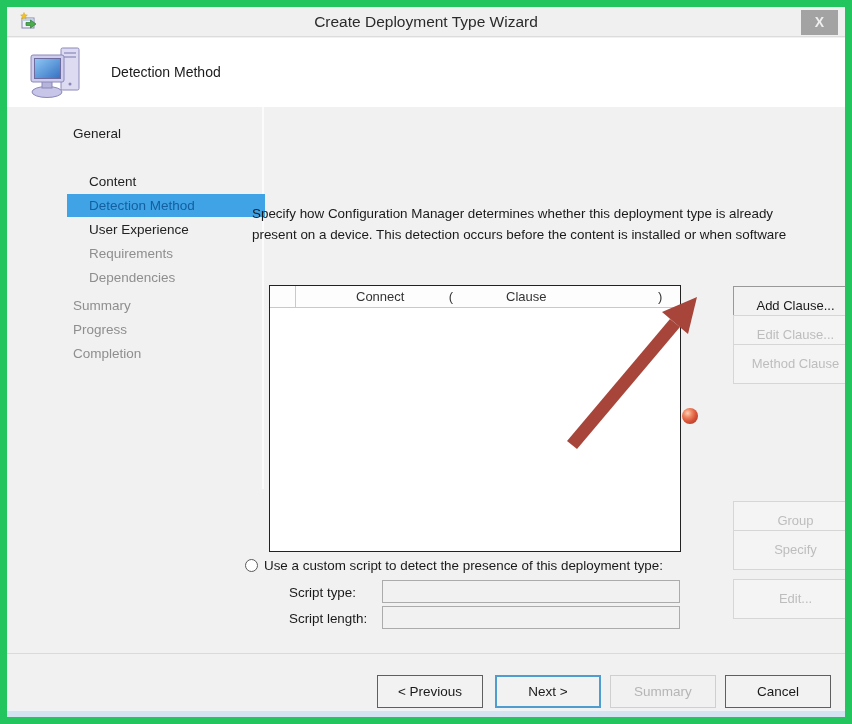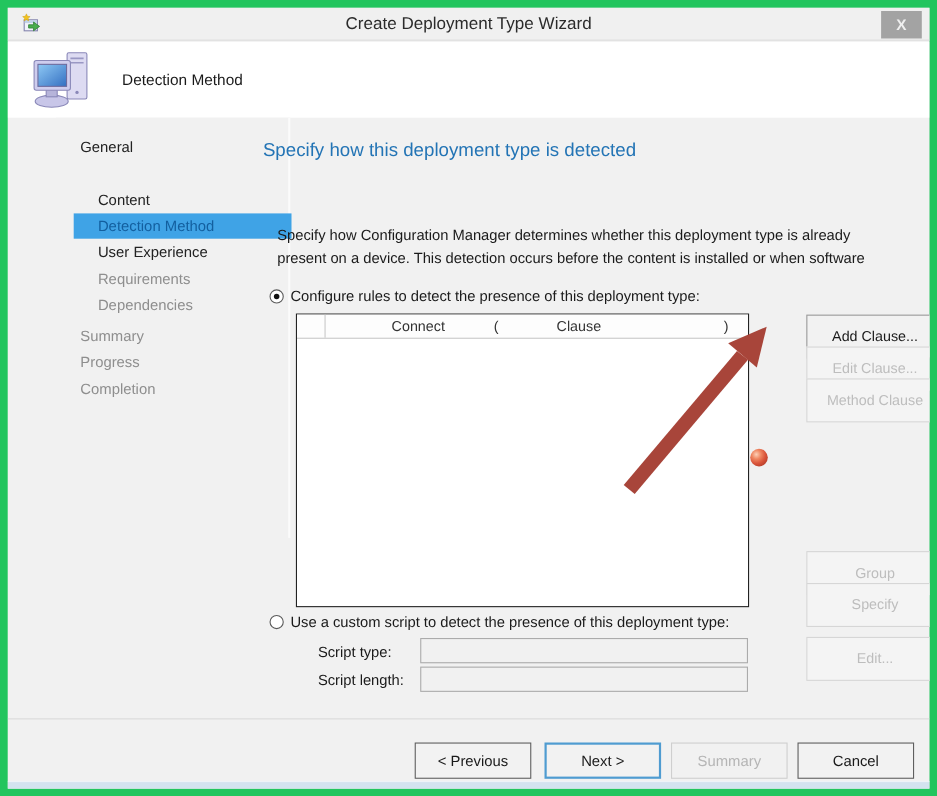--- a/index.html
+++ b/index.html
@@ -140,28 +140,24 @@
     <div class="side-item l1" style="top:63px">Content</div>
     <div class="side-item l1 sel" style="top:87px">Detection Method</div>
     <div class="side-item l1" style="top:111px">User Experience</div>
     <div class="side-item l1 dis" style="top:135px">Requirements</div>
     <div class="side-item l1 dis" style="top:159px">Dependencies</div>
     <div class="side-item l0 dis" style="top:187px">Summary</div>
     <div class="side-item l0 dis" style="top:211px">Progress</div>
     <div class="side-item l0 dis" style="top:235px">Completion</div>
   </div>
 
-  <div class="main-heading">Specify how this deployment type is detected</div>
 
   <div class="desc" style="top:199px">Specify how Configuration Manager determines whether this deployment type is already</div>
   <div class="desc" style="top:220px">present on a device. This detection occurs before the content is installed or when software</div>
 
-  <div class="radio-row" style="left:238px; top:255px">
-    <span class="radio-circle on"></span><span>Configure rules to detect the presence of this deployment type:</span>
-  </div>
 
   <div class="rules-table">
     <div class="rules-header">
       <div class="rh-cell rh-icon"></div>
       <div class="rh-cell rh-connect">Connect</div>
       <div class="rh-cell rh-open">(</div>
       <div class="rh-cell rh-clause">Clause</div>
       <div class="rh-cell rh-close">)</div>
     </div>
   </div>

